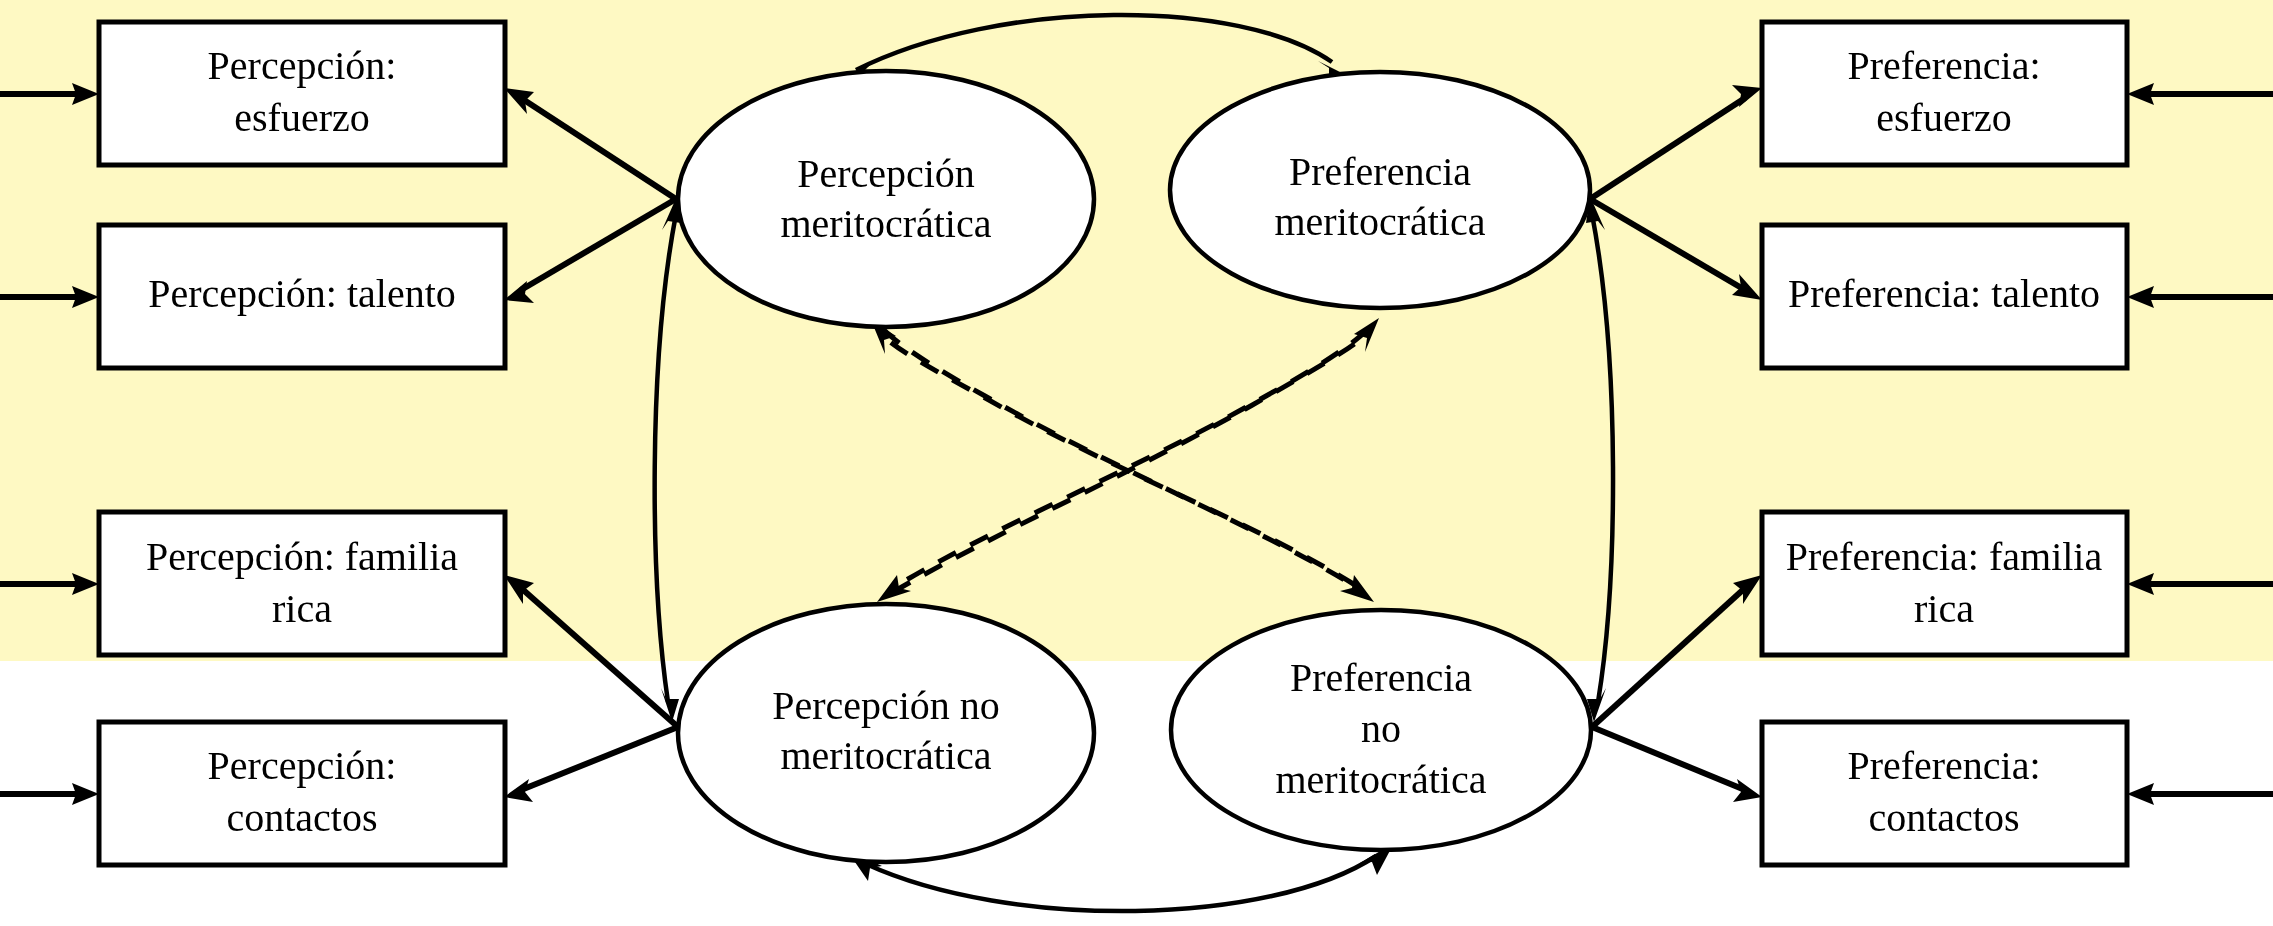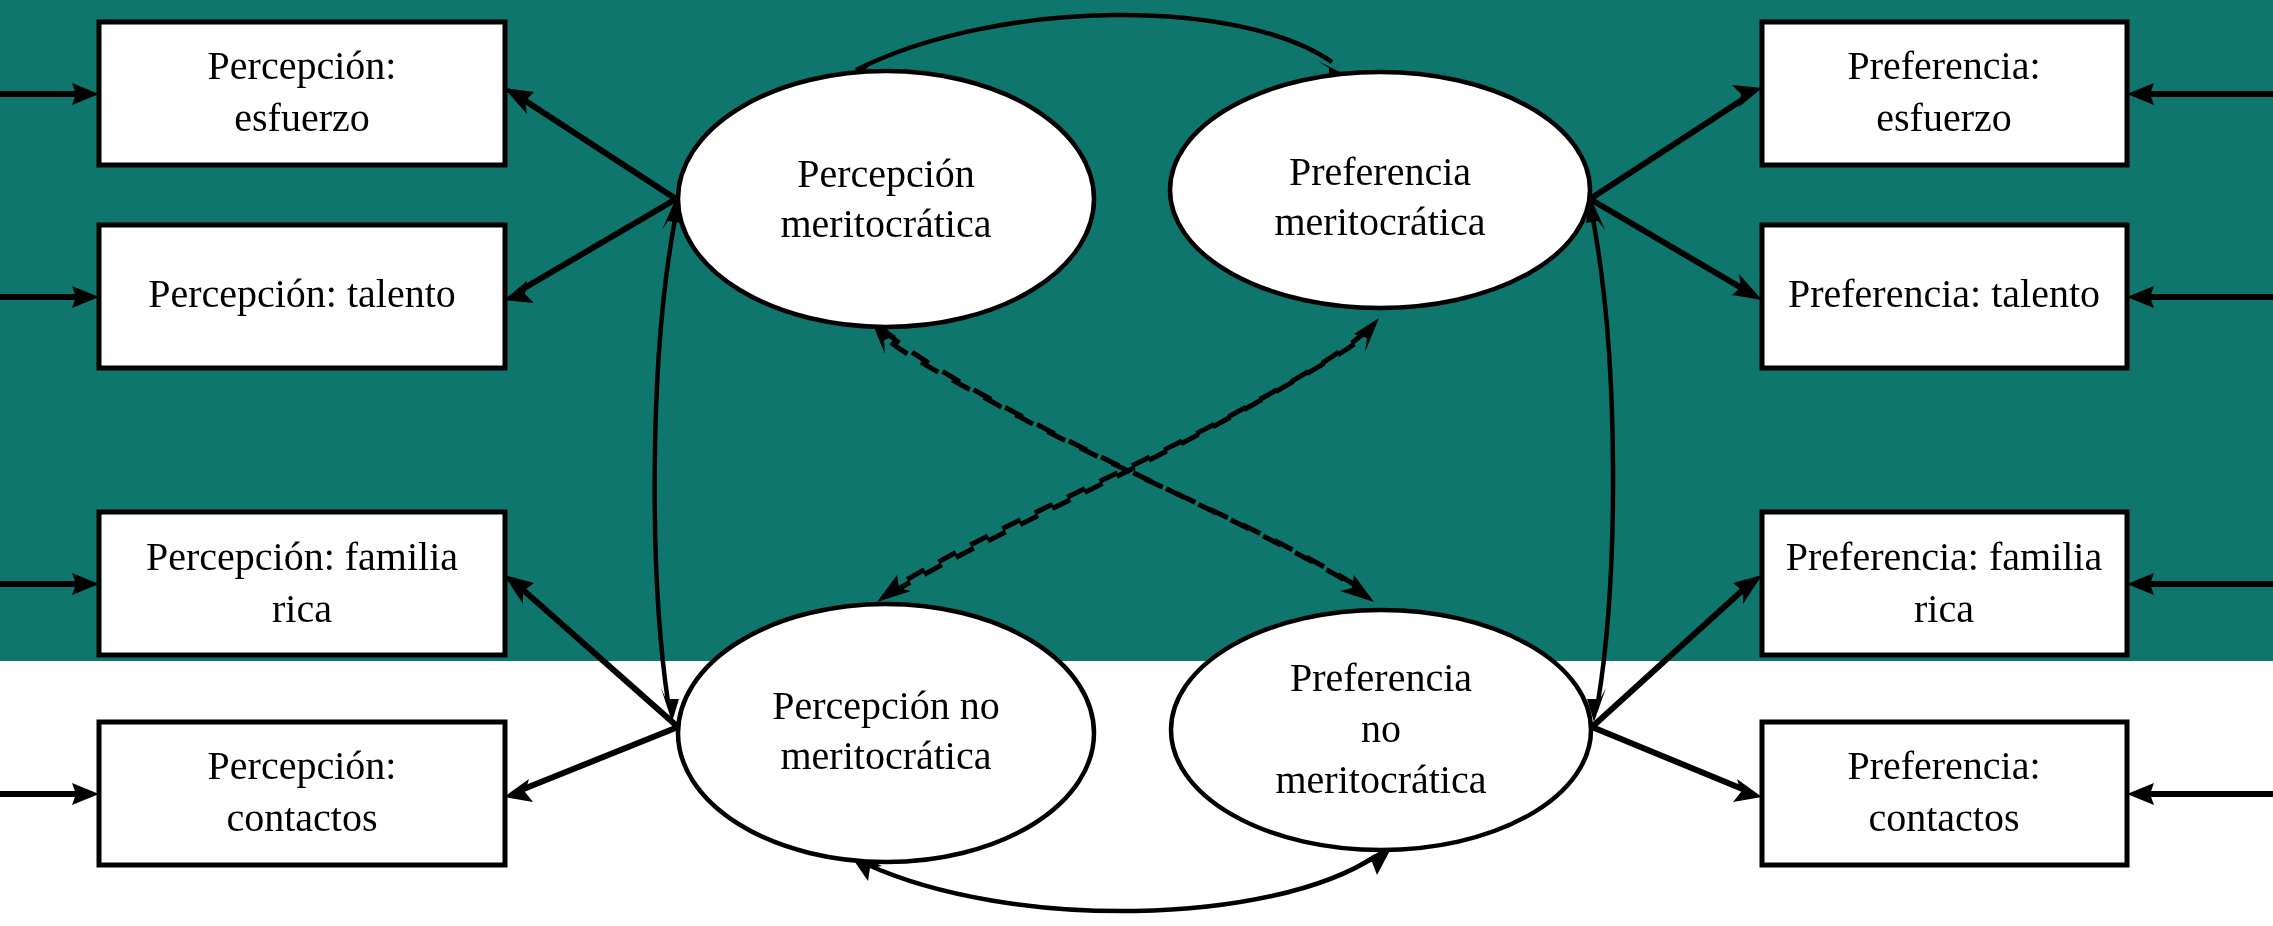--- a/index.html
+++ b/index.html
@@ -11,21 +11,21 @@
   body {
     width: 2273px;
     height: 926px;
     font-family: "Liberation Serif", "DejaVu Serif", serif;
     overflow: hidden;
   }
   #diagram-root {
     position: relative;
     width: 2273px;
     height: 661px;
-    background: #0f766e;
+    background: #fef9c3;
   }
   svg#diagram-svg {
     position: absolute;
     top: 0;
     left: 0;
     width: 2273px;
     height: 926px;
     display: block;
   }
   .node-rect {

